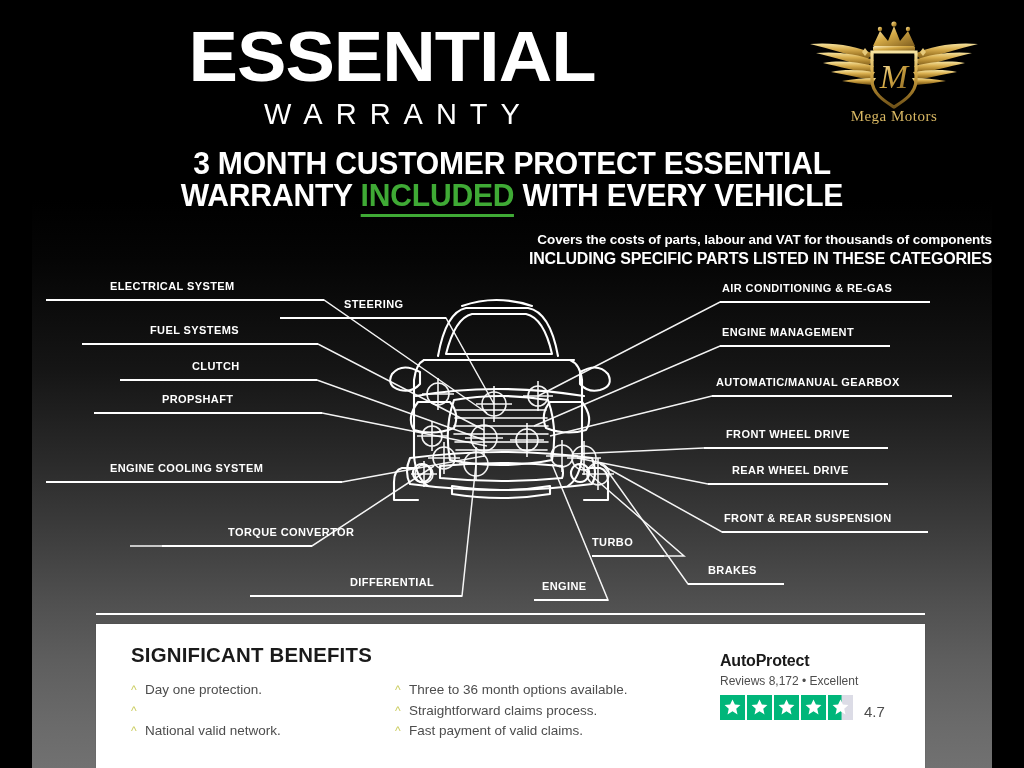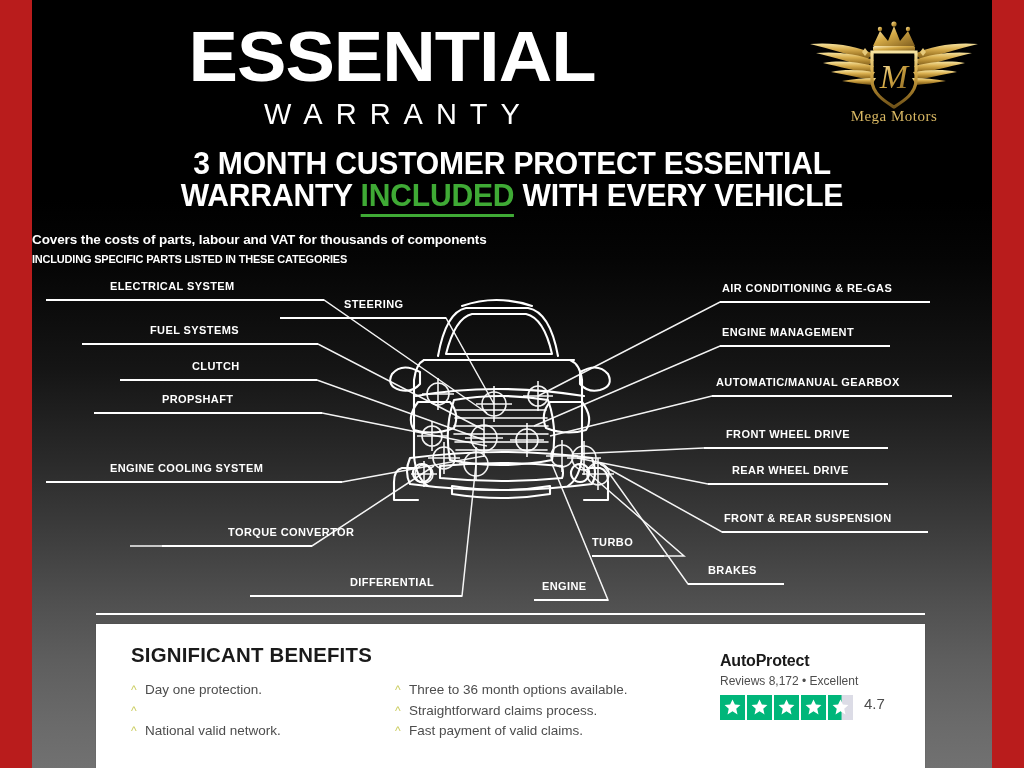--- a/index.html
+++ b/index.html
@@ -10,21 +10,21 @@
     width: 1024px;
     height: 768px;
     overflow: hidden;
     font-family: "Liberation Sans", sans-serif;
   }
 
   #page {
     position: relative;
     width: 1024px;
     height: 768px;
-    background: #b91c1c;
+    background: #000000;
   }
 
   
   #poster {
     position: absolute;
     left: 32px;
     top: 0;
     width: 960px;
     height: 768px;
     background: linear-gradient(to bottom,
@@ -112,27 +112,27 @@
     border-bottom: 3px solid #3faa35;
     padding-bottom: 1px;
   }
 
   
   #subtitle {
     position: absolute;
     left: 0;
     top: 232px;
     width: 960px;
-    text-align: left;
+    text-align: right;
     color: #ffffff;
     font-family: "Liberation Sans", sans-serif;
     font-weight: 700;
   }
   #sub-line-1 { display:block; font-size: 13.5px; line-height: 16px; letter-spacing: -0.1px;}
-  #sub-line-2 { display:block; font-size: 11px; line-height: 18px; letter-spacing: -0.2px; margin-top: 2px;}
+  #sub-line-2 { display:block; font-size: 16px; line-height: 18px; letter-spacing: -0.2px; margin-top: 2px;}
 
   
   #diagram {
     position: absolute;
     left: 0;
     top: 268px;
     width: 836px;
     height: 340px;
   }
   #diagram svg { display: block; }
@@ -218,21 +218,21 @@
   }
   #tp-reviews {
     font-family: "Liberation Sans", sans-serif;
     font-size: 12px;
     color: #4d4d4d;
     margin-top: 4px;
     white-space: nowrap;
   }
   #tp-stars-row {
     display: flex;
-    align-items: flex-start;
+    align-items: flex-end;
     margin-top: 7px;
   }
   .tp-star {
     width: 25px;
     height: 25px;
     margin-right: 2px;
     display: block;
   }
   #tp-score {
     font-family: "Liberation Sans", sans-serif;

